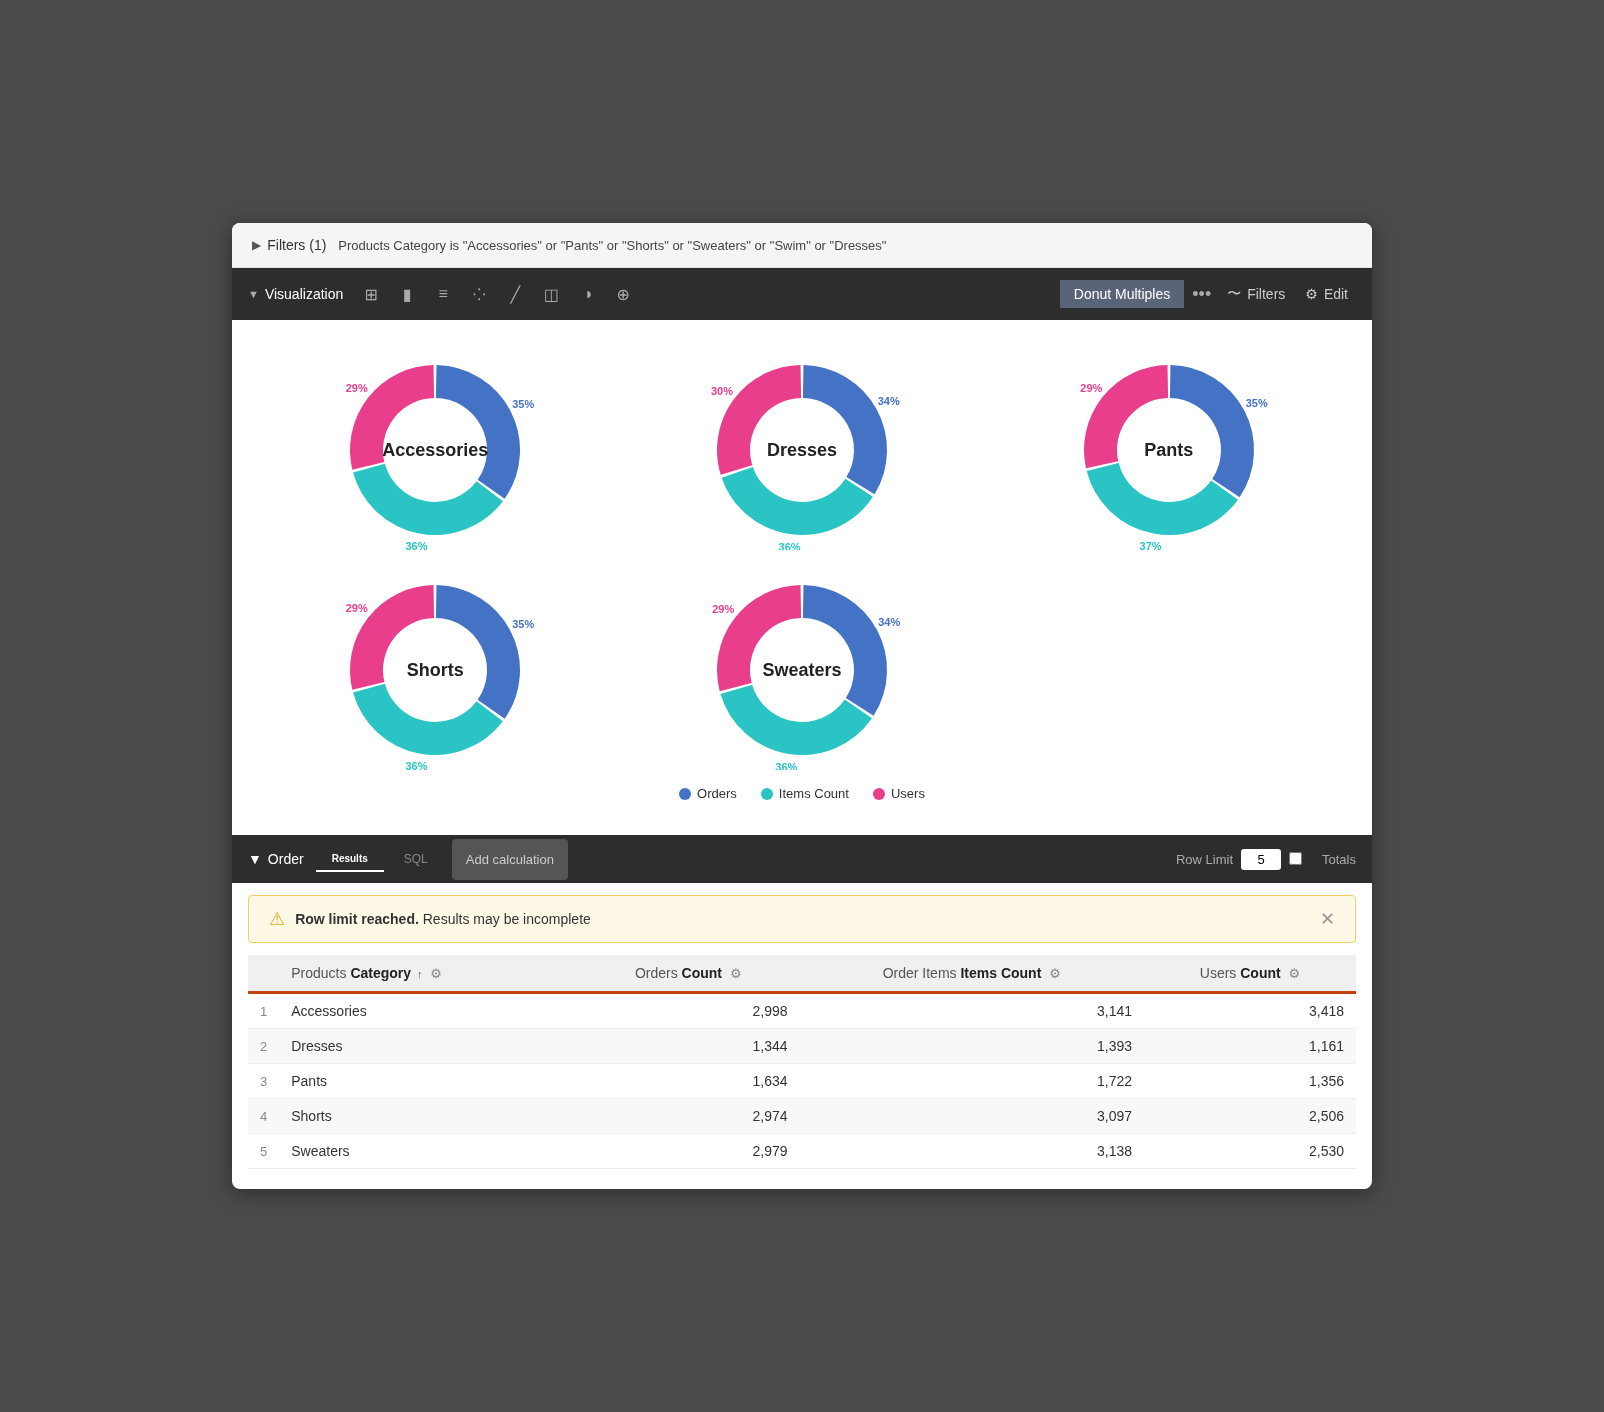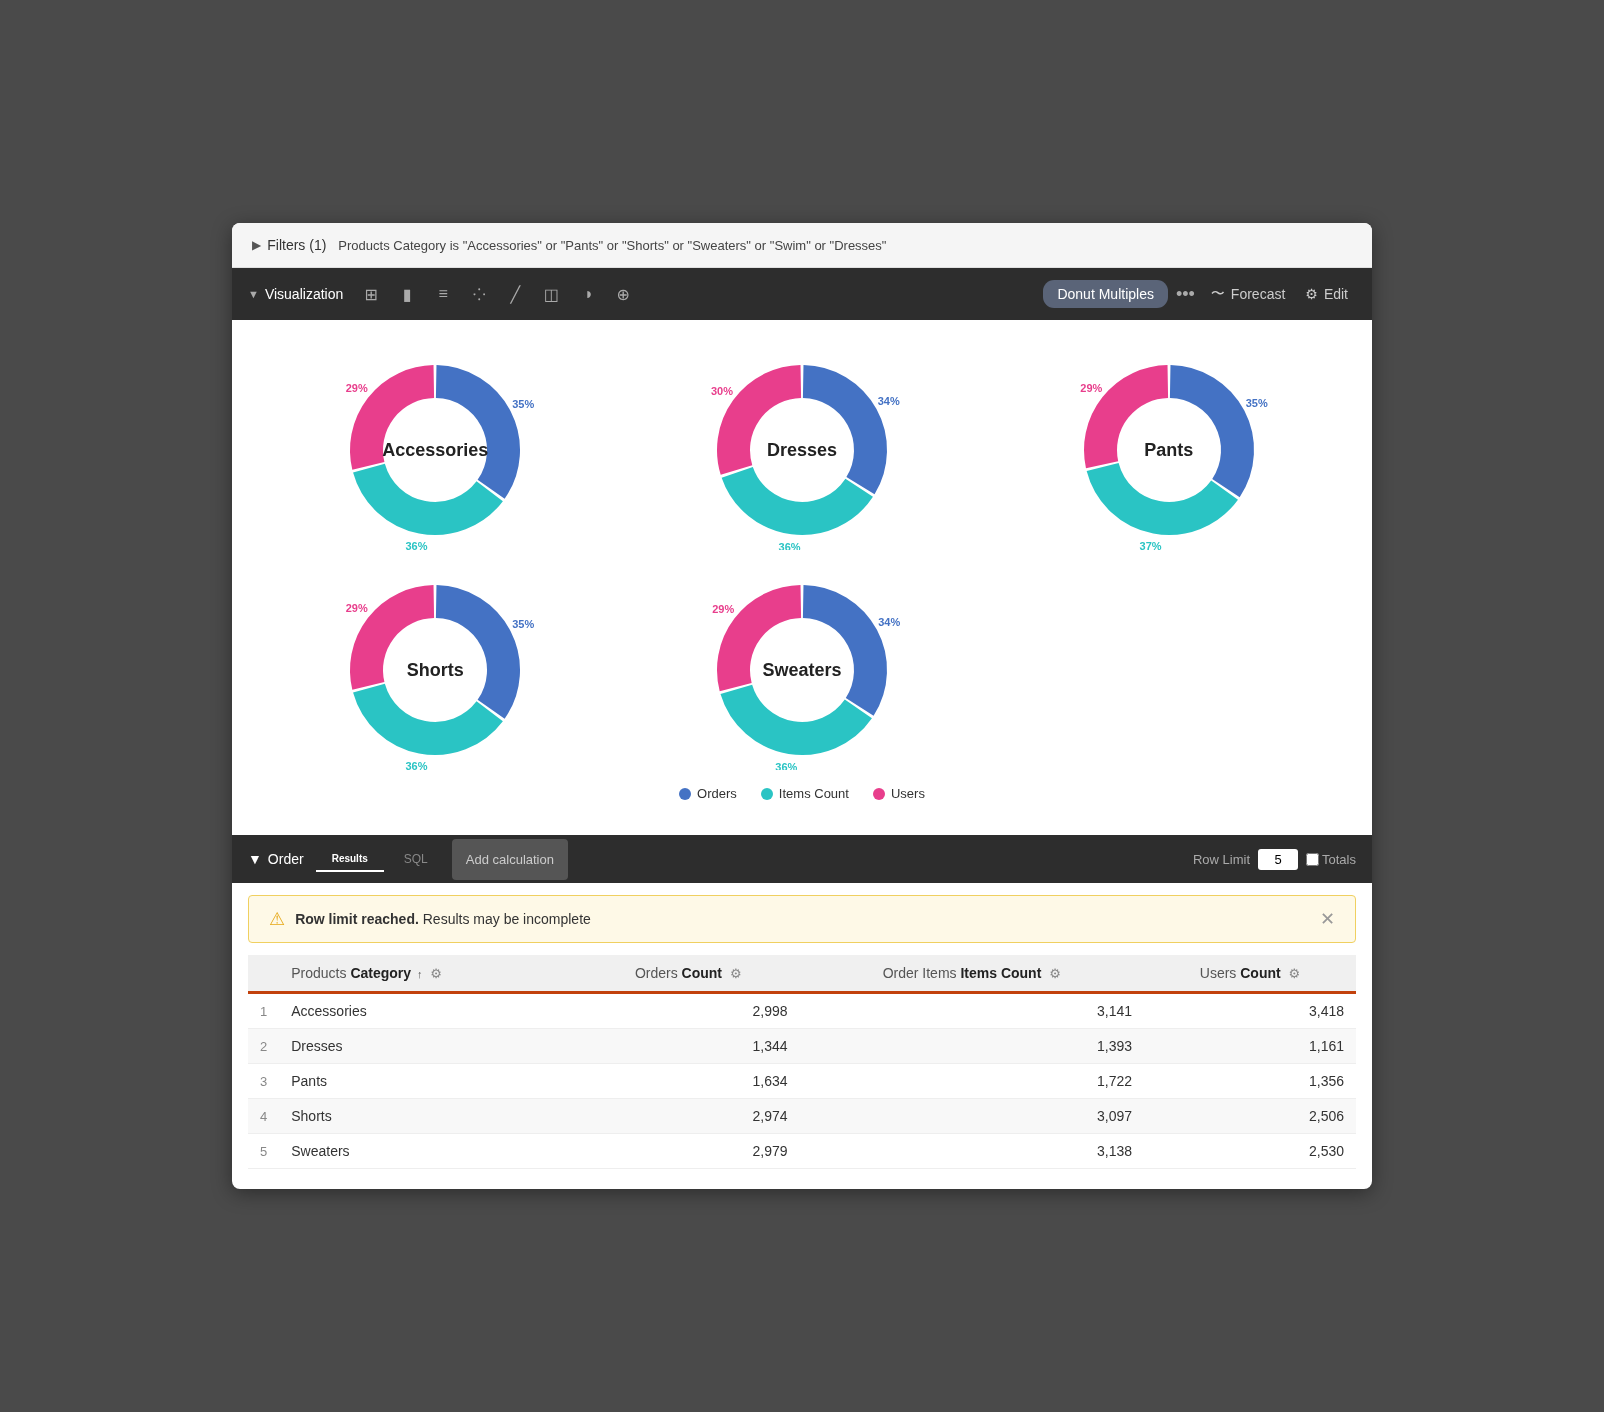--- a/index.html
+++ b/index.html
@@ -65,21 +65,21 @@
       color: #aaa;
       cursor: pointer;
       border-radius: 4px;
       font-size: 16px;
     }
     .toolbar-spacer { flex: 1; }
     .viz-active {
       background: #5a6478;
       color: #fff;
       padding: 6px 14px;
-      border-radius: 11px;
+      border-radius: 0;
       font-size: 14px;
       font-weight: 500;
     }
     .toolbar-dots { color: #aaa; font-size: 18px; margin: 0 4px; }
     .toolbar-btn {
       display: flex;
       align-items: center;
       gap: 6px;
       color: #ccc;
       font-size: 14px;
@@ -195,22 +195,22 @@
       width: 40px;
       padding: 3px 6px;
       background: #fff;
       border: none;
       border-radius: 3px;
       font-size: 13px;
       text-align: center;
     }
     .totals-check {
       display: flex;
-      align-items: center;
-      gap: 3px;
+      align-items: flex-start;
+      gap: 20px;
       color: #aaa;
       font-size: 13px;
     }
     
     .warning-banner {
       background: #fef9e7;
       border: 1px solid #f0d060;
       padding: 12px 20px;
       display: flex;
       align-items: center;
@@ -285,21 +285,21 @@
     <div class="toolbar-icon">⁘</div>
     <div class="toolbar-icon">╱</div>
     <div class="toolbar-icon">◫</div>
     <div class="toolbar-icon">◑</div>
     <div class="toolbar-icon">⊕</div>
     <div class="toolbar-spacer"></div>
     <div class="viz-active">Donut Multiples</div>
     <span class="toolbar-dots">•••</span>
     <div class="toolbar-btn">
       <span>〜</span>
-      <span>Forecast</span>
+      <span>Filters</span>
     </div>
     <div class="toolbar-btn">
       <span>⚙</span>
       <span>Edit</span>
     </div>
   </div>
 
   <div class="charts-area">
     <div class="charts-grid" id="charts-grid">
     <div class="chart-wrapper">

